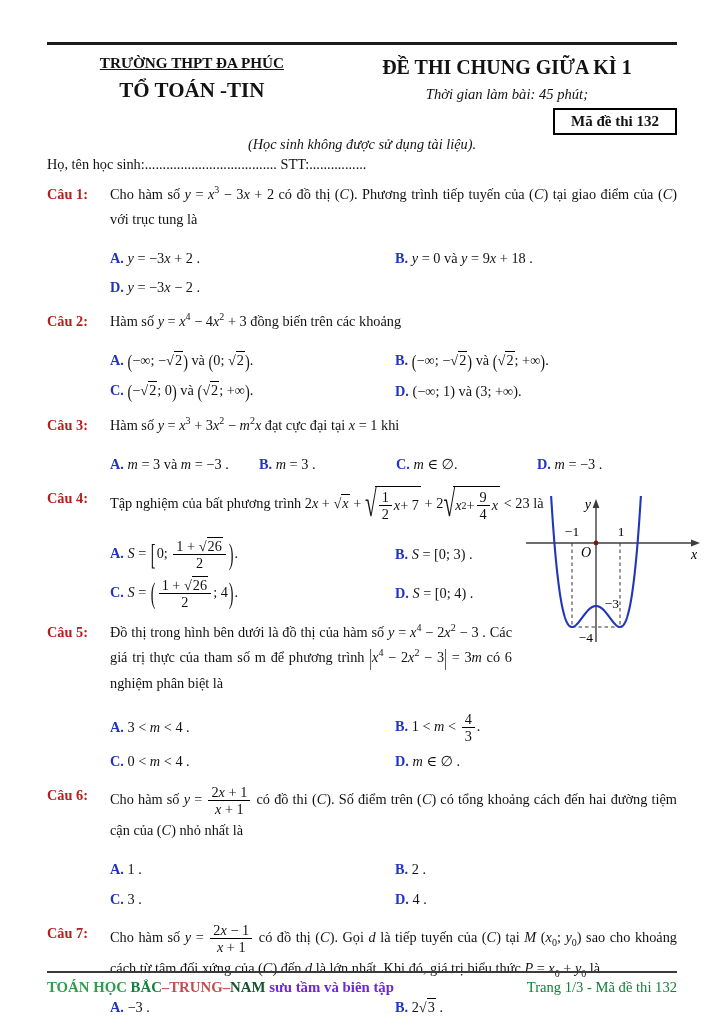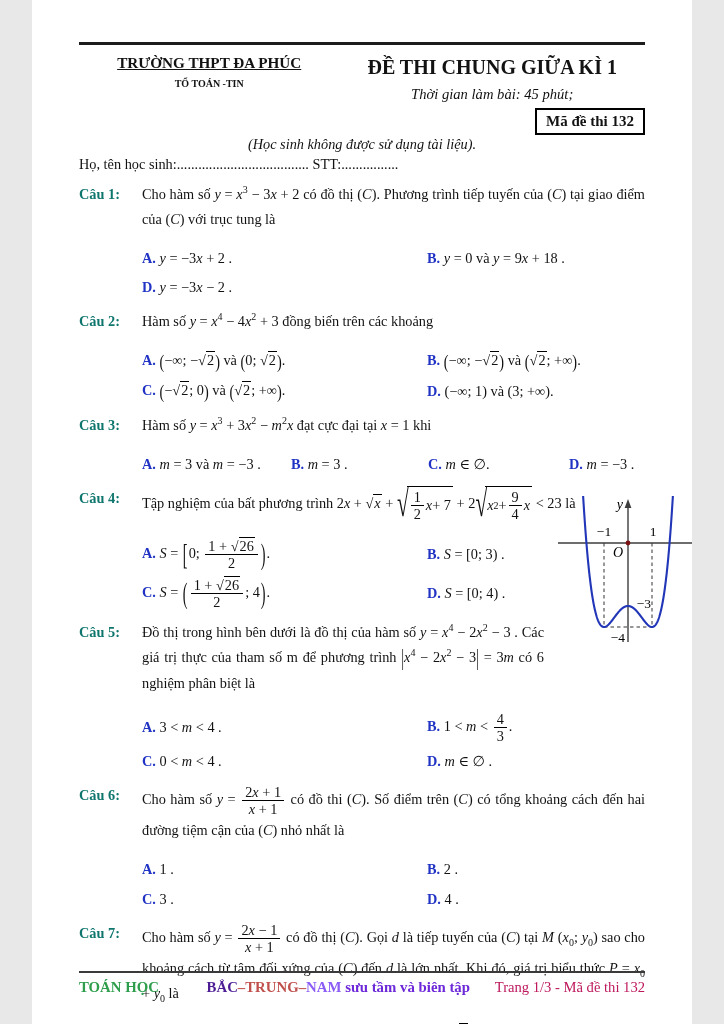--- a/index.html
+++ b/index.html
@@ -1,33 +1,33 @@
 <!DOCTYPE html>
 <html><head>
 <meta charset="utf-8">
 <style>
   html,body{margin:0;padding:0;background:#e8e8e8;}
-  .page{position:relative;width:660px;height:1024px;background:#ffffff;margin:0 auto;
+  .page{position:relative;width:724px;height:1024px;background:#ffffff;margin:0 auto;
         font-family:"Liberation Serif","DejaVu Serif",serif;font-size:14.3px;color:#121212;
         box-sizing:border-box;padding:42px 47px 0 47px;overflow:hidden;line-height:1.75;}
   .toprule{border-top:3px solid #1c1c1c;margin-bottom:5px;}
   .header{display:flex;}
   .h-left{width:46%;text-align:center;}
   .h-right{flex:1;text-align:center;}
   .school{font-weight:bold;font-size:15.2px;text-decoration:underline;}
-  .dept{font-weight:bold;font-size:10px;line-height:1.3;}
+  .dept{font-weight:bold;font-size:21px;line-height:1.3;}
   .etitle{font-weight:bold;font-size:20px;}
   .subject{font-size:14.6px;line-height:1.25;}
   .duration{font-style:italic;font-size:14.6px;line-height:1.35;}
   .code-row{text-align:right;margin-top:3px;height:28px;}
-  .code-box{display:inline-block;border:2px solid #000;padding:0 9px;font-weight:bold;font-size:15px;line-height:1.55;}
+  .code-box{display:inline-block;border:2px solid #000;padding:0 16px;font-weight:bold;font-size:15px;line-height:1.55;}
   .note{text-align:center;font-style:italic;line-height:1.25;}
   .student{line-height:1.45;margin-bottom:8px;}
   .q{display:flex;margin-bottom:9px;}
-  .qlabel{width:63px;flex-shrink:0;color:#0f766e;font-weight:bold;}
+  .qlabel{width:63px;flex-shrink:0;color:#b91c1c;font-weight:bold;}
   .qbody{flex:1;min-width:0;}
   .stem{text-align:justify;}
   .stem.narrow{width:402px;}
   .opts{display:grid;grid-template-columns:285px 1fr;row-gap:4px;margin-top:14px;align-items:center;}
   .opts.c4{grid-template-columns:149px 137px 141px 1fr;}
   .opt{white-space:nowrap;}
   .ol{color:#2133c4;font-weight:bold;}
   sup{font-size:10px;line-height:0;}
   sub{font-size:10px;line-height:0;}
   .fr{display:inline-block;vertical-align:middle;text-align:center;line-height:1.12;margin:1px 2px;}
@@ -37,21 +37,21 @@
   .sqt{display:inline-flex;align-items:center;vertical-align:middle;white-space:nowrap;}
   .sqt .rad{display:inline-block;font-size:1.5em;font-weight:300;line-height:1;transform:scaleY(1.75);margin-right:-2px;}
   .sqt .vin{display:inline-flex;align-items:center;border-top:1.3px solid #000;padding:1px 2px 0 2px;}
   .bp{display:inline-block;transform:scaleY(1.35);vertical-align:-1px;font-weight:300;}
   .bb{display:inline-block;transform:scaleY(2.05);vertical-align:middle;font-weight:300;margin:0 1px;}
   .ab{display:inline-block;transform:scaleY(1.55);vertical-align:-1px;font-weight:300;}
   .figure{position:absolute;left:504px;top:496px;width:205px;height:156px;}
   .footer{position:absolute;left:47px;right:47px;top:971px;border-top:2.5px solid #3a3a3a;
           padding-top:5px;display:flex;justify-content:space-between;align-items:baseline;line-height:1.3;}
   .brand{font-weight:bold;font-size:14.8px;letter-spacing:0;}
-  .pageinfo{font-size:14.6px;color:#be185d;}
+  .pageinfo{font-size:14.6px;color:#15803d;}
   svg text{font-family:"Liberation Serif","DejaVu Serif",serif;}
 </style>
 </head>
 <body>
 
 <div class="page">
   <div class="toprule"></div>
 
   <div class="header">
     <div class="h-left">
@@ -189,16 +189,16 @@
       <text x="117" y="40" font-size="13.5" text-anchor="middle">1</text>
       <text x="115" y="112" font-size="13.5" text-anchor="end">−3</text>
       <text x="89" y="146" font-size="13.5" text-anchor="end">−4</text>
       <text x="190" y="63" font-size="14" font-style="italic" text-anchor="middle">x</text>
       <text x="87" y="13" font-size="14" font-style="italic" text-anchor="end">y</text>
       <text x="87" y="61" font-size="14" font-style="italic" text-anchor="end">O</text>
     </svg>
   </div>
 
   <div class="footer">
-    <div class="brand"><span style="color: rgb(46, 158, 76);">TOÁN HỌC </span><span style="color: #4c1d95; margin-left: 44px;">BẮC</span><span style="color: rgb(192, 80, 77);">–TRUNG–</span><span style="color: #8b5cf6;">NAM </span><span style="color: #6d28d9; ">sưu tầm và biên tập</span></div>
+    <div class="brand"><span style="color: rgb(46, 158, 76);">TOÁN HỌC </span><span style="color: #15803d;">BẮC</span><span style="color: rgb(192, 80, 77);">–TRUNG–</span><span style="color: #14532d;">NAM </span><span style="color: #6d28d9; ">sưu tầm và biên tập</span></div>
     <div class="pageinfo">Trang 1/3  - Mã đề thi 132</div>
   </div>
 </div>
 
 </body></html>

